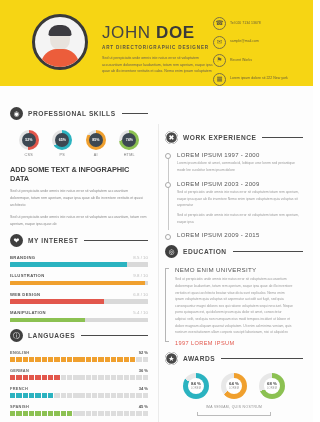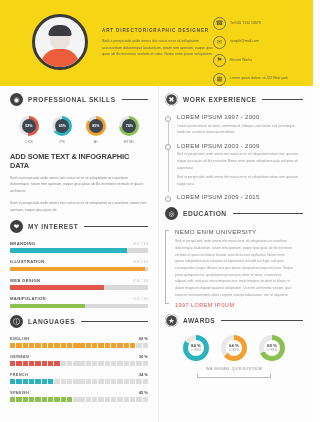--- a/index.html
+++ b/index.html
@@ -46,21 +46,21 @@
   .contact-row { display: flex; align-items: center; margin-bottom: 5.5px; }
   .c-ico {
     width: 13px; height: 13px; border-radius: 50%;
     border: 1px solid #6f6games; border: 1px solid #7a6f45;
     display: flex; align-items: center; justify-content: center;
     flex: none; color: #6d6339; font-size: 6.5px; line-height: 1;
   }
   .c-txt { font-size: 3.5px; line-height: 1.7; color: #6a6037; margin-left: 4px; }
 
   
-  .body { display: flex; padding: 0; height: 336px; }
+  .body { display: flex; padding: 0; height: 336px; align-items: flex-end; }
   .col-l { width: 158px; padding: 7px 10px 0 10px; }
   .col-r { width: 155px; padding: 7px 10px 0 6px; border-left: 1px solid #ebebeb; }
 
   
   .sec { margin-bottom: 6px; }
   .sec-head { display: flex; align-items: center; margin-bottom: 8px; }
   .sec-ico {
     width: 13px; height: 13px; border-radius: 50%;
     background: #3f3f3f; color: #fff; flex: none;
     display: flex; align-items: center; justify-content: center;
@@ -144,20 +144,24 @@
     <div class="avatar-wrap">
       <div class="avatar">
         <div class="av-head"></div>
         <div class="av-hair"></div>
         <div class="av-neck"></div>
         <div class="av-body"></div>
       </div>
     </div>
 
     <div class="head-text">
+      <div class="name">
+        <span>JOHN</span>
+        <span class="bold">DOE</span>
+      </div>
       <div class="role">ART DIRECTOR/GRAPHIC DESIGNER</div>
       <div class="blurb">Sed ut perspiciatis unde omnis iste natus error sit voluptatem accusantium doloremque laudantium, totam rem aperiam, eaque ipsa quae ab illo inventore veritatis et cabo. Nemo enim ipsam voluptatem</div>
     </div>
 
     <div class="contacts">
       <div class="contact-row">
         <span class="c-ico">☎</span>
         <span class="c-txt">Tel 020 7134 13678</span>
       </div>
       <div class="contact-row">

